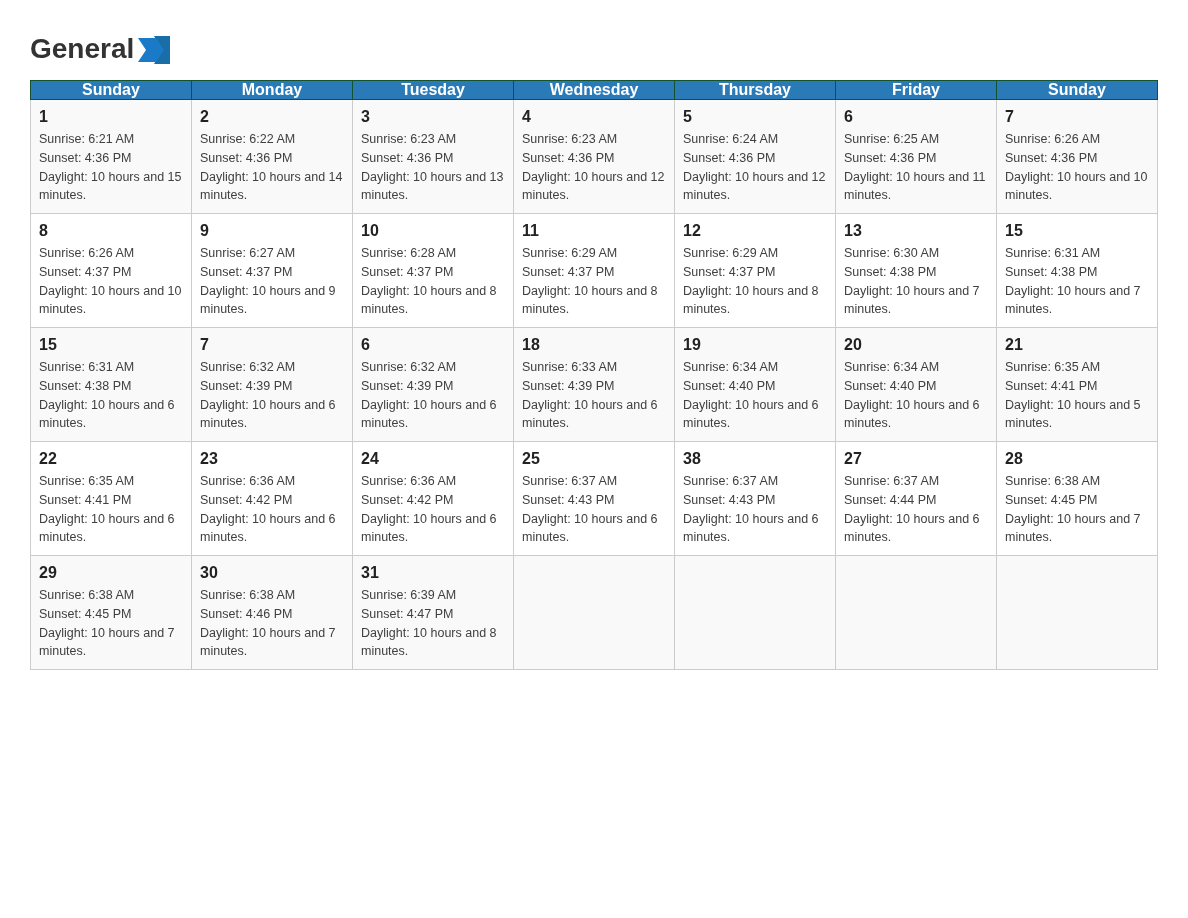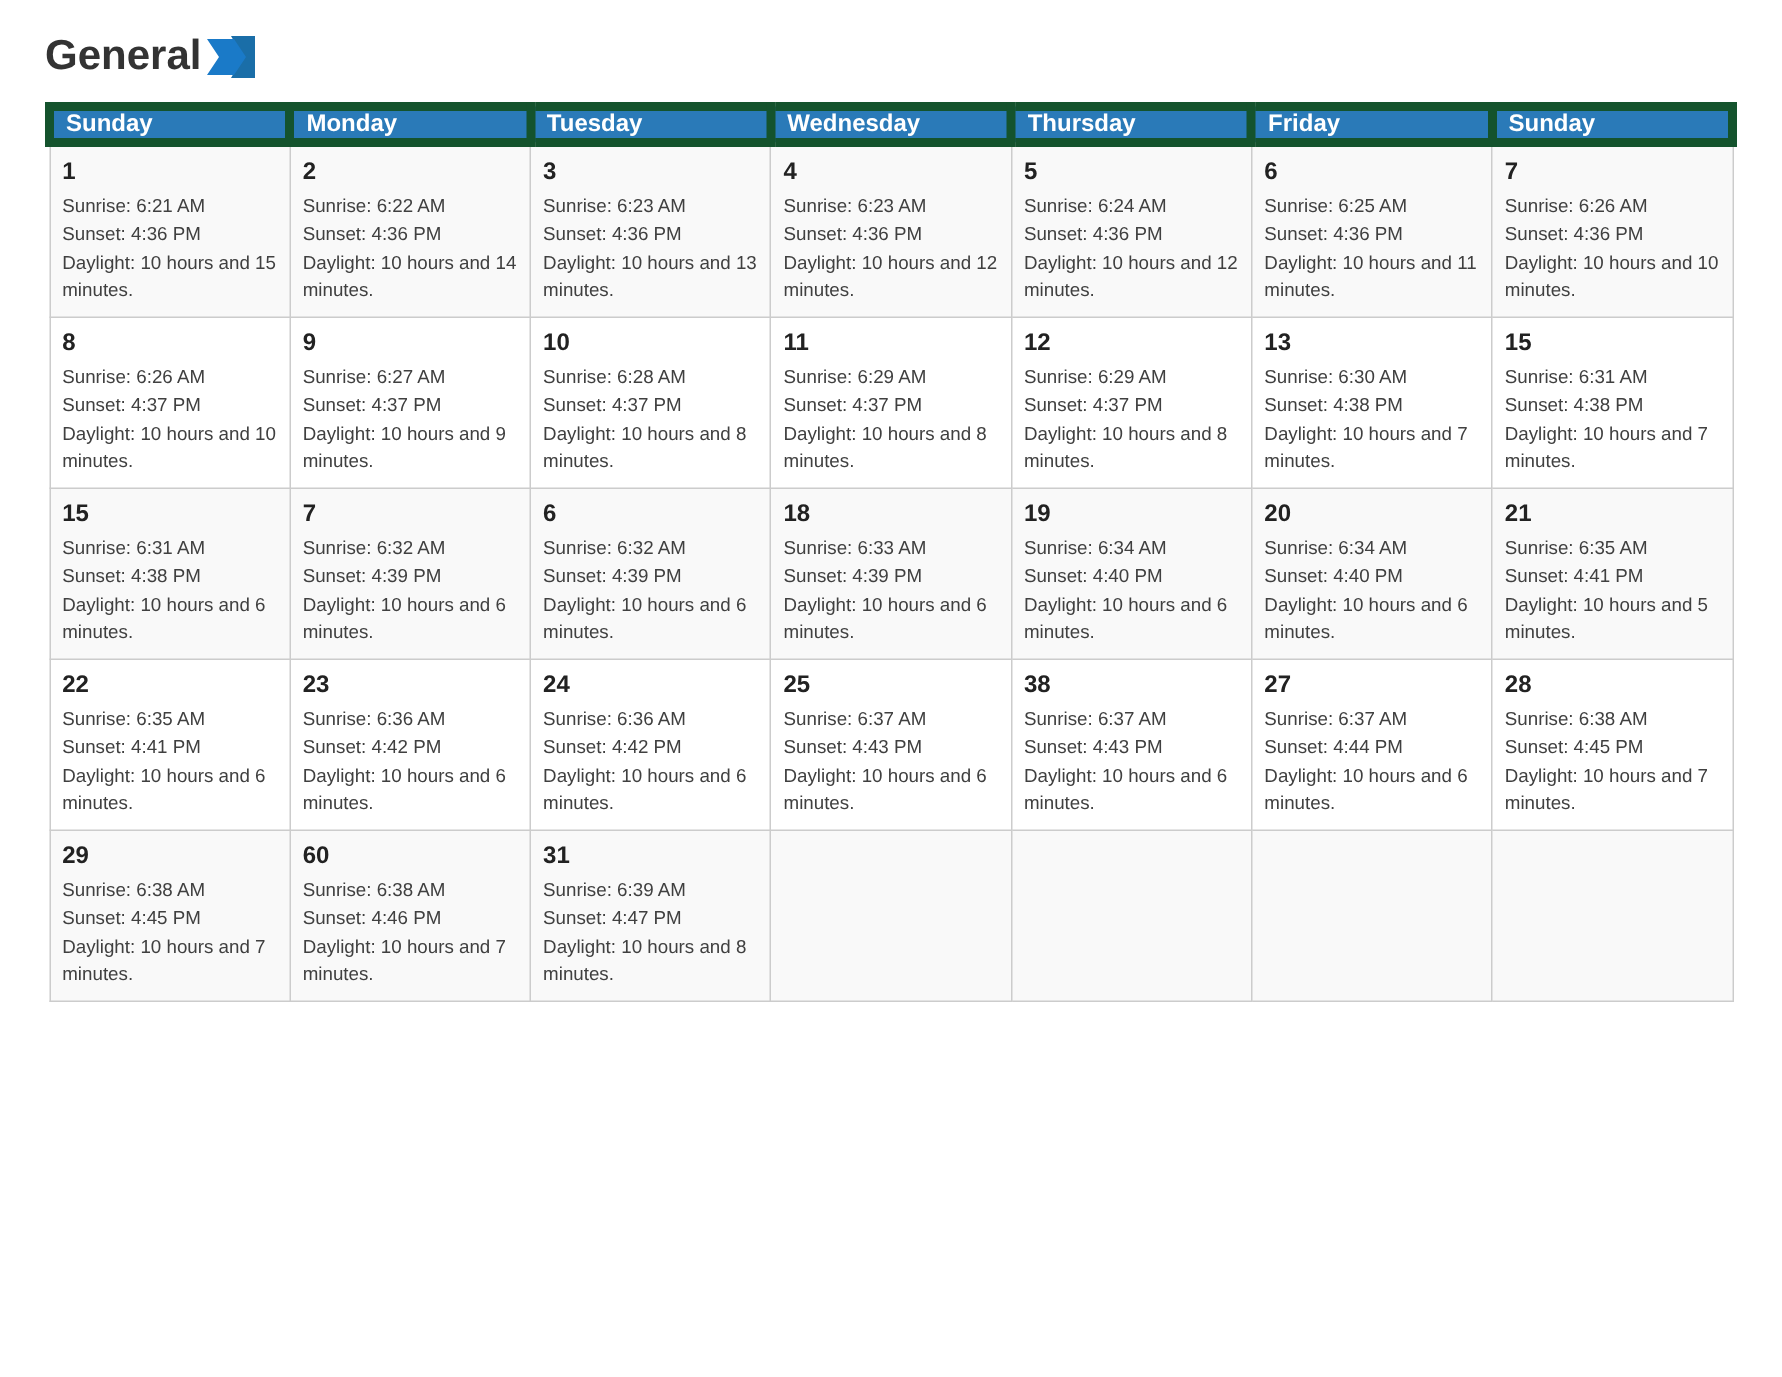--- a/index.html
+++ b/index.html
@@ -8,20 +8,21 @@
       background: #fff;
       width: 1188px;
       min-height: 918px;
       padding: 20px 30px;
     }
     .header-area {
       display: flex;
       justify-content: space-between;
       align-items: flex-start;
       margin-bottom: 20px;
+      margin-top: 12px;
     }
     .title-area {
       text-align: right;
     }
     .calendar-title {
       font-size: 52px;
       font-weight: bold;
       color: #222;
       line-height: 1.1;
     }
@@ -34,22 +35,22 @@
       width: 100%;
       border-collapse: collapse;
       border: 1px solid #aaa;
     }
     .calendar th {
       background-color: #2a7ab8;
       color: #fff;
       padding: 0 8px;
       font-size: 16px;
       font-weight: bold;
-      text-align: left;
-      border: 6px solid #14532d;
+      text-align: center;
+      border: 1px solid #14532d;
     }
     .calendar td {
       vertical-align: top;
       padding: 8px;
       border: 1px solid #ccc;
       width: calc(100% / 7);
       height: 110px;
       font-size: 13px;
       color: #333;
     }
@@ -240,21 +241,21 @@
         <span class="day-number">28</span>
         <span class="day-info">Sunrise: 6:38 AM<br>Sunset: 4:45 PM<br>Daylight: 10 hours and 7 minutes.</span>
       </td>
       </tr>
       <tr>
         <td>
         <span class="day-number">29</span>
         <span class="day-info">Sunrise: 6:38 AM<br>Sunset: 4:45 PM<br>Daylight: 10 hours and 7 minutes.</span>
       </td>
         <td>
-        <span class="day-number">60</span>
+        <span class="day-number">30</span>
         <span class="day-info">Sunrise: 6:38 AM<br>Sunset: 4:46 PM<br>Daylight: 10 hours and 7 minutes.</span>
       </td>
         <td>
         <span class="day-number">31</span>
         <span class="day-info">Sunrise: 6:39 AM<br>Sunset: 4:47 PM<br>Daylight: 10 hours and 8 minutes.</span>
       </td>
         <td class="empty-cell"></td>
         <td class="empty-cell"></td>
         <td class="empty-cell"></td>
         <td class="empty-cell"></td>

